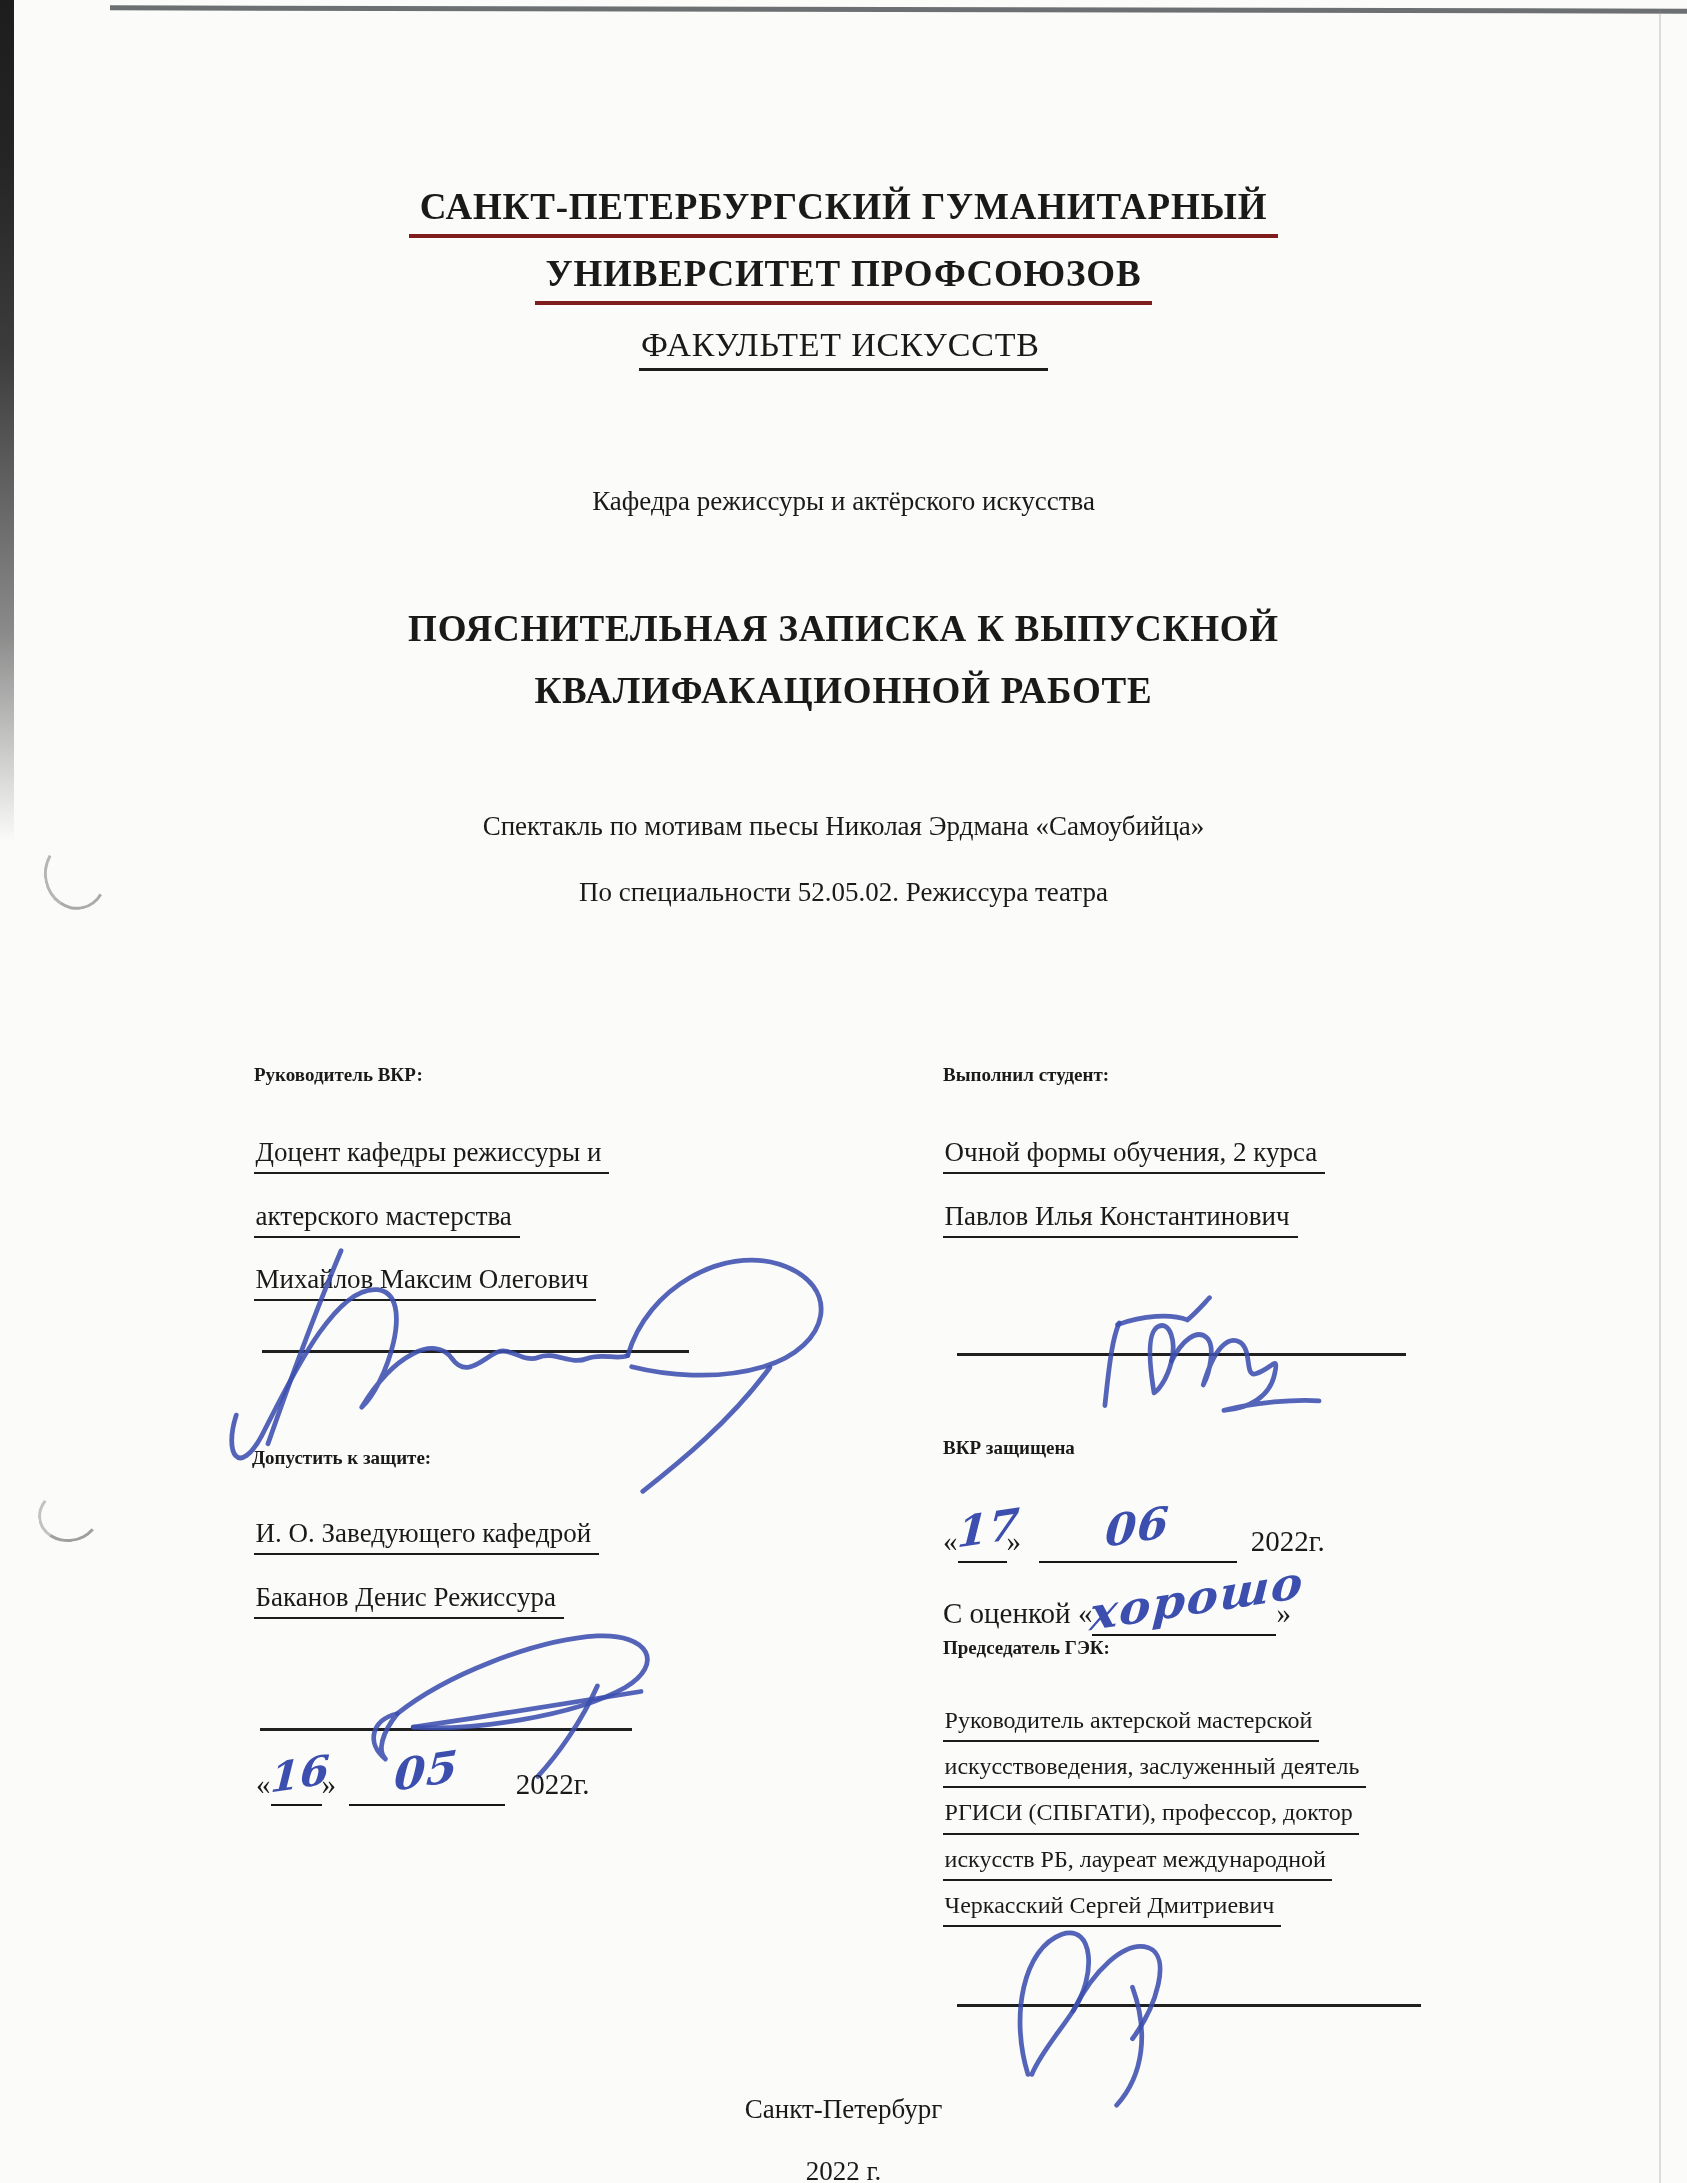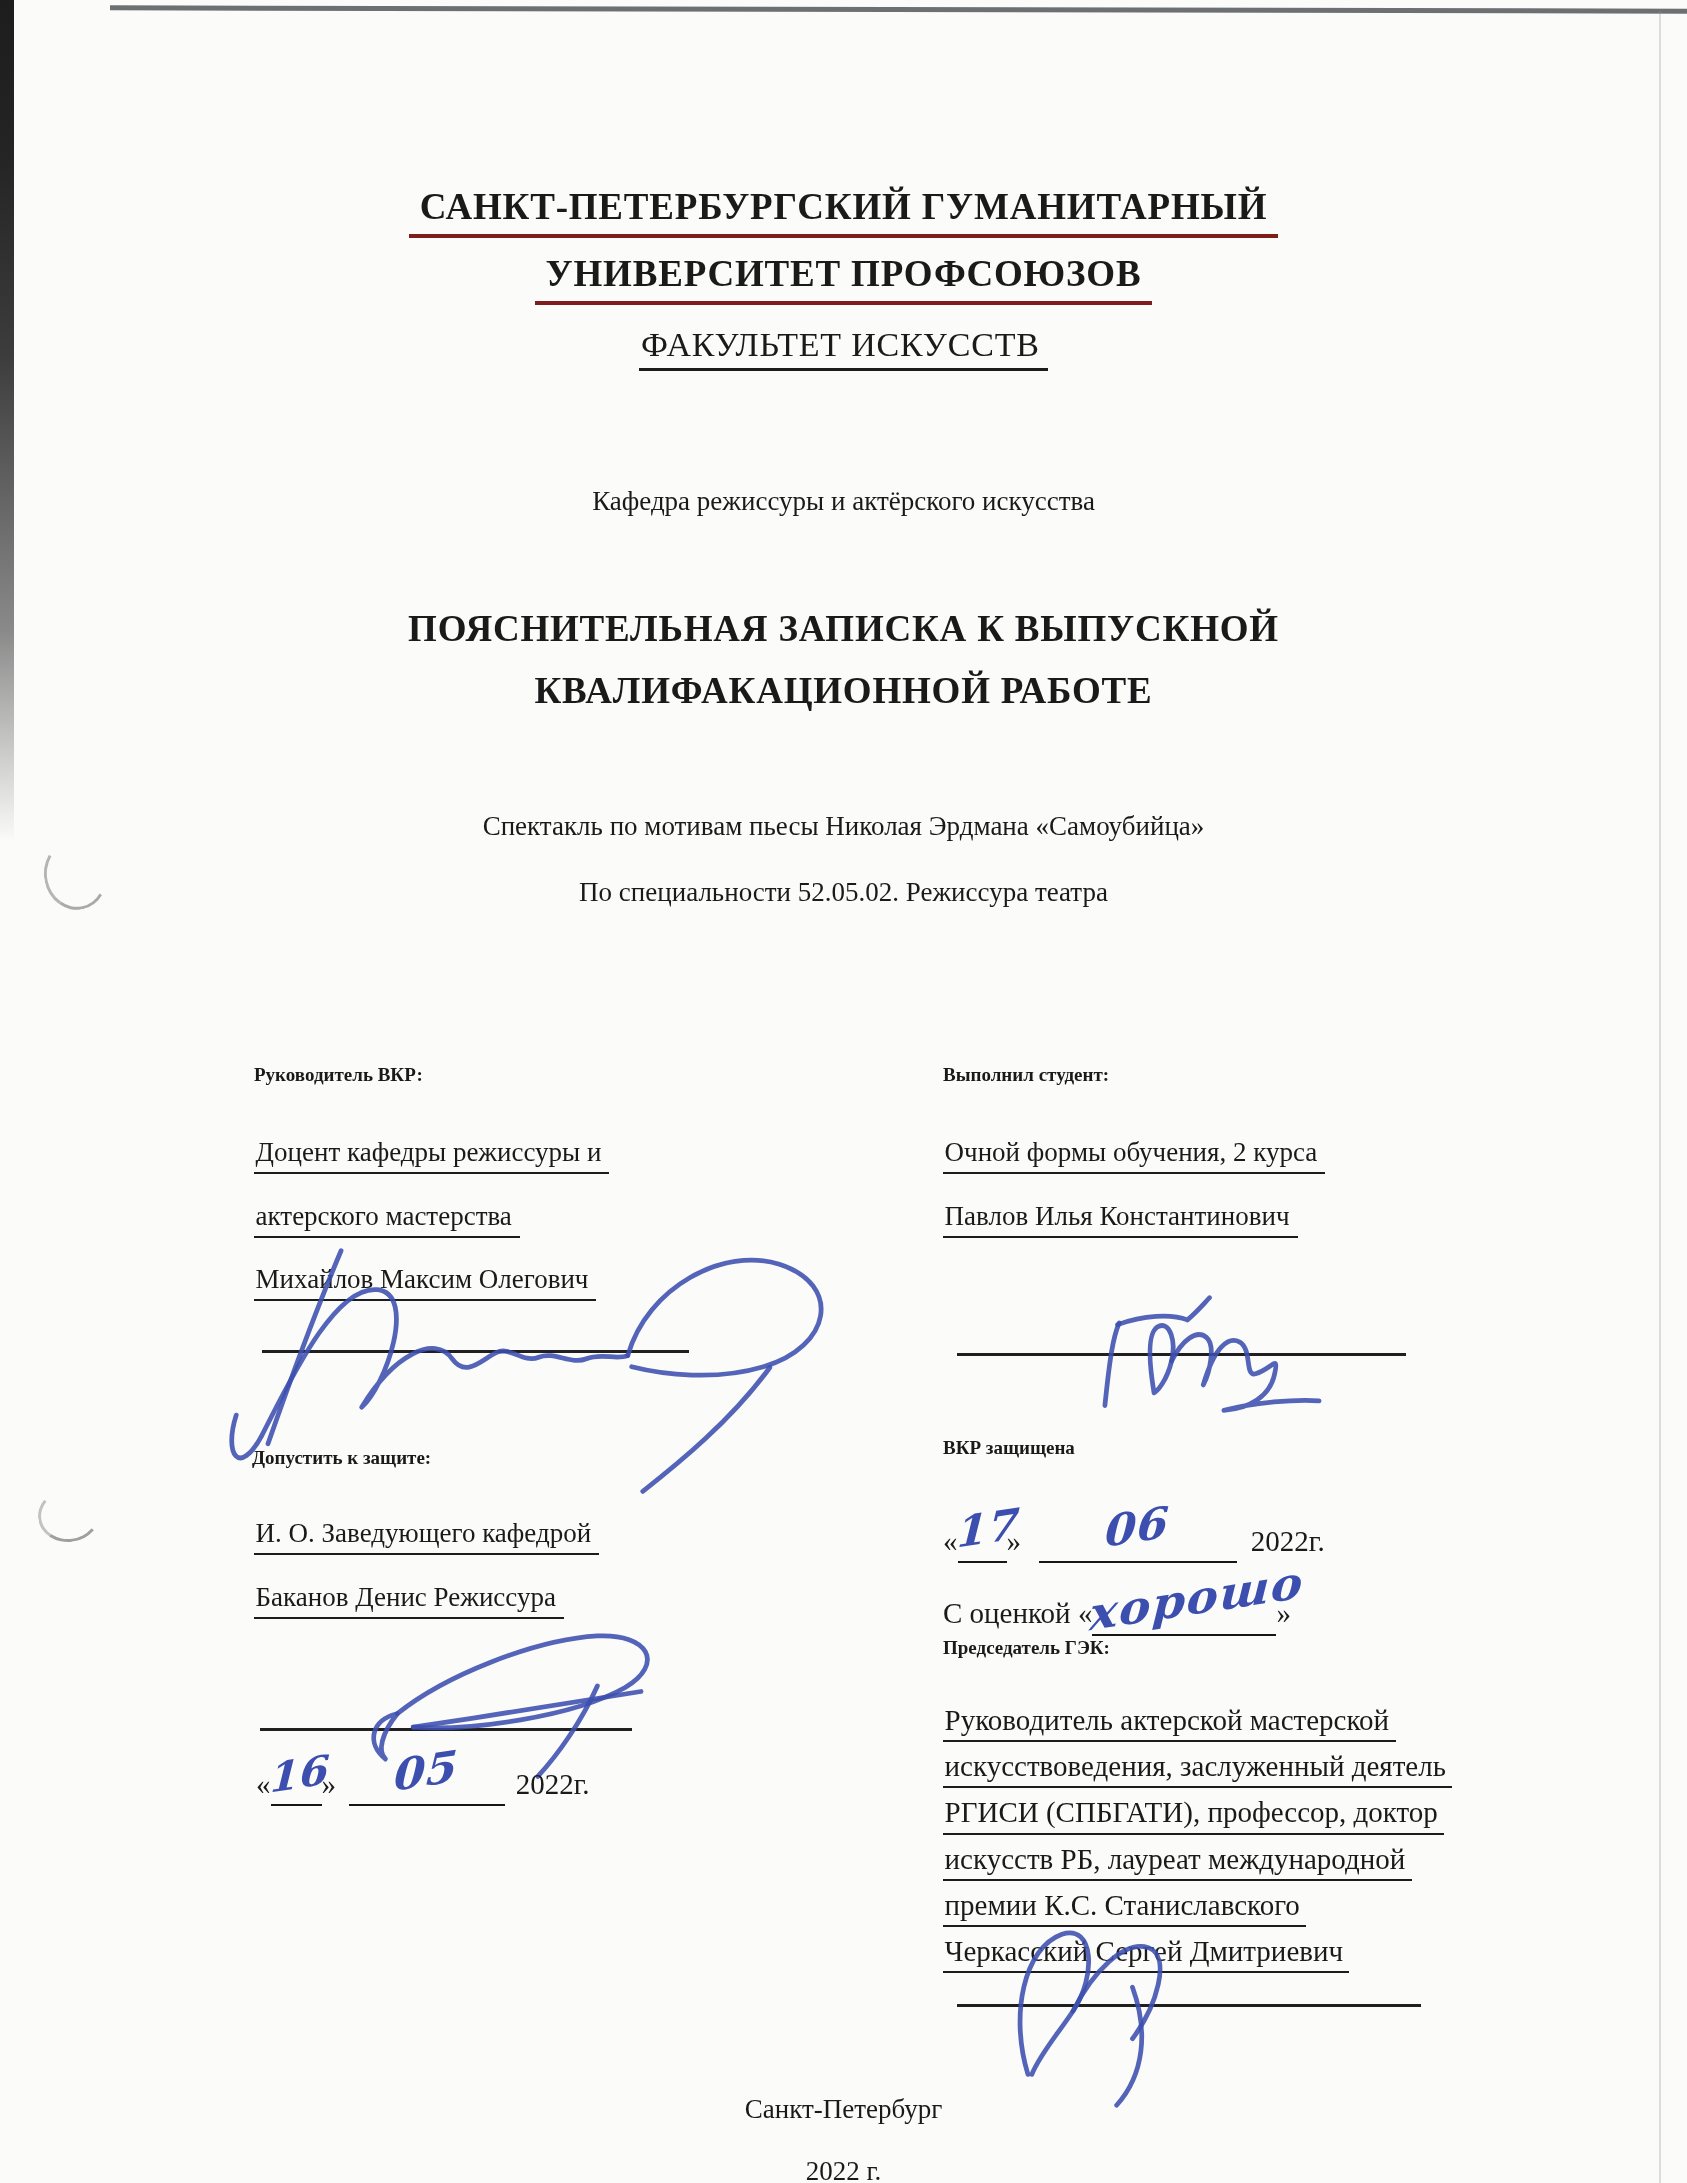--- a/index.html
+++ b/index.html
@@ -19,21 +19,21 @@
   .u{border-bottom:2.4px solid #1c1c1c;padding:0 8px 4px 1.6px;display:inline-block;}
   .u5{border-bottom:4px solid #7f1d1d;padding:0 11px 5.6px 11px;display:inline-block;}
   .h-uni{font-size:37px;font-weight:bold;letter-spacing:0.8px;}
   .h-fac{font-size:34px;letter-spacing:0.8px;}
   .dept{font-size:27px;}
   .h-title{font-size:37px;font-weight:bold;letter-spacing:0.8px;}
   .sub{font-size:27px;}
   .col{font-size:27px;margin-top:10px;}
   .colh{font-size:19px;font-weight:bold;}
   .chair-line{border-bottom:2.4px solid #1c1c1c;padding:0 6.4px 3.2px 1.6px;display:inline-block;
-              font-size:29px;line-height:33px;margin-bottom:8px;}
+              font-size:24px;line-height:33px;margin-bottom:8px;}
   .sigline{border-bottom:3.2px solid #202020;height:0;}
   .hand{
     font-family:"DejaVu Serif",serif;font-style:italic;color:var(--ink);
     display:inline-block;transform:skewX(-12deg) rotate(-9deg);
     font-weight:bold;letter-spacing:0.8px;
   }
   .daterow{font-size:29px;white-space:nowrap;}
   .dline{display:inline-block;border-bottom:2.4px solid #161616;text-align:center;vertical-align:baseline;}
   svg.sig{position:absolute;overflow:visible;}
   svg.sig path{fill:none;stroke:var(--ink);stroke-width:6;stroke-linecap:round;stroke-linejoin:round;opacity:.88;}
@@ -145,21 +145,20 @@
 
   <div class="abs daterow" style="left:943px;top:1580px">
     <span>С оценкой «</span><span class="dline" style="width:184px"><span class="hand" style="font-size:46px;position:relative;top:-9.5px;letter-spacing:1.6px">хорошо</span></span><span>»</span>
   </div>
   <div class="abs colh" style="left:943px;top:1637px">Председатель ГЭК:</div>
   <div class="abs" style="left:943px;top:1704px;width:603px">
     <div><span class="chair-line">Руководитель актерской мастерской</span></div>
     <div><span class="chair-line">искусствоведения, заслуженный деятель</span></div>
     <div><span class="chair-line">РГИСИ (СПБГАТИ), профессор, доктор</span></div>
     <div><span class="chair-line">искусств РБ, лауреат международной</span></div>
-    <div><span class="chair-line">премии К.С. Станиславского</span></div>
     <div><span class="chair-line">Черкасский Сергей Дмитриевич</span></div>
   </div>
   <div class="abs sigline" style="left:957px;top:2004px;width:464px"></div>
   <svg class="sig" style="left:992px;top:1912px" width="254" height="198" viewBox="0 0 320 250">
     <path d="M45,205 C22,130 40,45 88,28 C128,15 132,80 102,125 C82,155 60,180 50,205"></path>
     <path d="M102,125 C127,75 167,35 197,45 C227,56 207,120 177,160"></path>
     <path d="M177,95 C197,150 192,205 157,244"></path>
   </svg>
 
   <div class="abs center sub" style="top:2094px">

